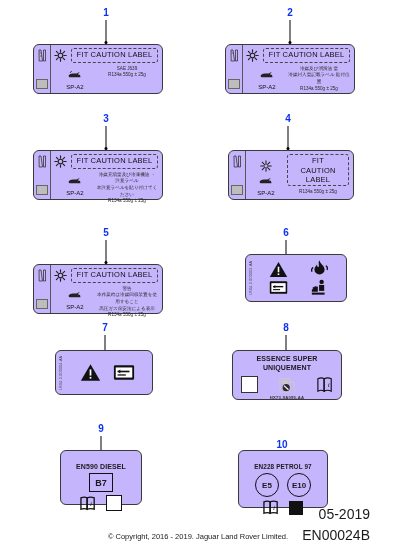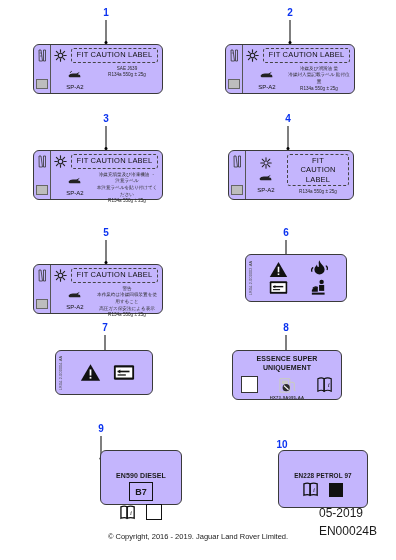--- a/index.html
+++ b/index.html
@@ -80,41 +80,41 @@
   }
 
   
   .p8{padding:4px 5px;box-sizing:border-box;text-align:center;}
   .p8 .t{font-size:7px;font-weight:bold;line-height:1.25;letter-spacing:.1px;}
   .p8 .row{display:flex;align-items:center;justify-content:space-between;margin-top:3px;padding:0 3px;}
   .p8 .blank{width:15px;height:15px;border:1px solid #333;background:#fff;}
   .p8 .code{font-size:4.2px;font-weight:bold;color:#333;margin-top:1px;letter-spacing:.2px;}
 
   
-  .fuel{padding:21px 5px;box-sizing:border-box;text-align:center;margin-left:40px;}
+  .fuel{padding:12px 5px;box-sizing:border-box;text-align:center;}
   .fuel .hdr{font-size:7px;font-weight:bold;letter-spacing:.1px;white-space:nowrap;}
   .fuel .mid{display:flex;justify-content:center;align-items:center;gap:8px;margin-top:3px;}
   .fuel .sq{
     width:22px;height:17px;border:1.5px solid #111;
     display:flex;align-items:center;justify-content:center;
     font-size:9px;font-weight:bold;
   }
   .fuel .circ{
     width:22px;height:22px;border-radius:50%;border:1.5px solid #111;
     display:flex;align-items:center;justify-content:center;
     font-size:8px;font-weight:bold;
   }
   .fuel .bot{display:flex;justify-content:center;align-items:center;gap:10px;margin-top:3px;}
   .fuel .blacksq{width:14px;height:14px;background:#111;}
   .fuel .emptysq{width:14px;height:14px;border:1.5px solid #111;background:#fff;}
 
   
   .doccode{
-    position:absolute;right:19px;text-align:left;
-    font-size:12px;line-height:1.5;color:#1a1a1a;
+    position:absolute;right:26px;text-align:right;
+    font-size:14px;line-height:1.5;color:#1a1a1a;
   }
   .copyright{
     position:absolute;left:0;right:0;text-align:center;
     font-size:7.5px;color:#1a1a1a;
   }
 </style>
 </head>
 <body>
 
 <div class="sheet">
@@ -260,21 +260,21 @@
     <span class="dot" style="top:33px;"></span>
   </div>
   <div class="plate ac" style="left:228px;top:150px;width:126px;height:50px;">
     <div class="leftcol">
       <svg width="12" height="20" viewBox="0 0 12 20">
         <path d="M3 2 L5 2 L6.5 13 L3.2 13 Z" fill="none" stroke="#333" stroke-width="0.8"></path>
         <path d="M7.5 2 L9.5 2 L9.5 13 L7.5 13 Z" fill="none" stroke="#333" stroke-width="0.8"></path>
       </svg>
       <span class="gray-sq"></span>
     </div>
-    <div class="rightcol" style="display:flex;align-items:center;gap:4px;">
+    <div class="rightcol" style="display:flex;align-items:flex-end;gap:4px;">
       <div style="display:flex;flex-direction:column;align-items:center;gap:4px;width:34px;">
         <svg class="gear" width="12" height="12" viewBox="0 0 24 24">
           <circle cx="12" cy="12" r="4.2" fill="none" stroke="#222" stroke-width="2"></circle>
           <g stroke="#222" stroke-width="2.1" stroke-linecap="round">
             <line x1="12" y1="1.5" x2="12" y2="6"></line>
               <line x1="12" y1="18" x2="12" y2="22.5"></line>
             <line x1="1.5" y1="12" x2="6" y2="12"></line>
               <line x1="18" y1="12" x2="22.5" y2="12"></line>
             <line x1="4.4" y1="4.4" x2="7.6" y2="7.6"></line>
               <line x1="16.4" y1="16.4" x2="19.6" y2="19.6"></line>
@@ -445,20 +445,24 @@
     </div>
   </div>
 
   <div class="callout" style="left:252px;top:440px;width:60px;height:36px;">
     <span class="num">10</span>
     <span class="stem" style="height:22px;"></span>
     <span class="dot" style="top:33px;"></span>
   </div>
   <div class="plate fuel" style="left:238px;top:450px;width:90px;height:58px;">
     <div class="hdr" style="font-size:6.4px;">EN228 PETROL 97</div>
+    <div class="mid">
+      <span class="circ">E5</span>
+      <span class="circ">E10</span>
+    </div>
     <div class="bot">
       <svg width="16" height="15" viewBox="0 0 18 17">
         <path d="M1 2 q4-1.5 7 0 v13 q-3-1.5 -7 0z" fill="none" stroke="#111" stroke-width="1.5"></path>
         <path d="M8 2 q4-1.5 8 0 v13 q-4-1.5 -8 0z" fill="none" stroke="#111" stroke-width="1.5"></path>
         <text x="11.2" y="11.5" font-size="8" font-family="'Liberation Serif',serif" font-style="italic" fill="#111">i</text>
       </svg>
       <span class="blacksq"></span>
     </div>
   </div>
 

